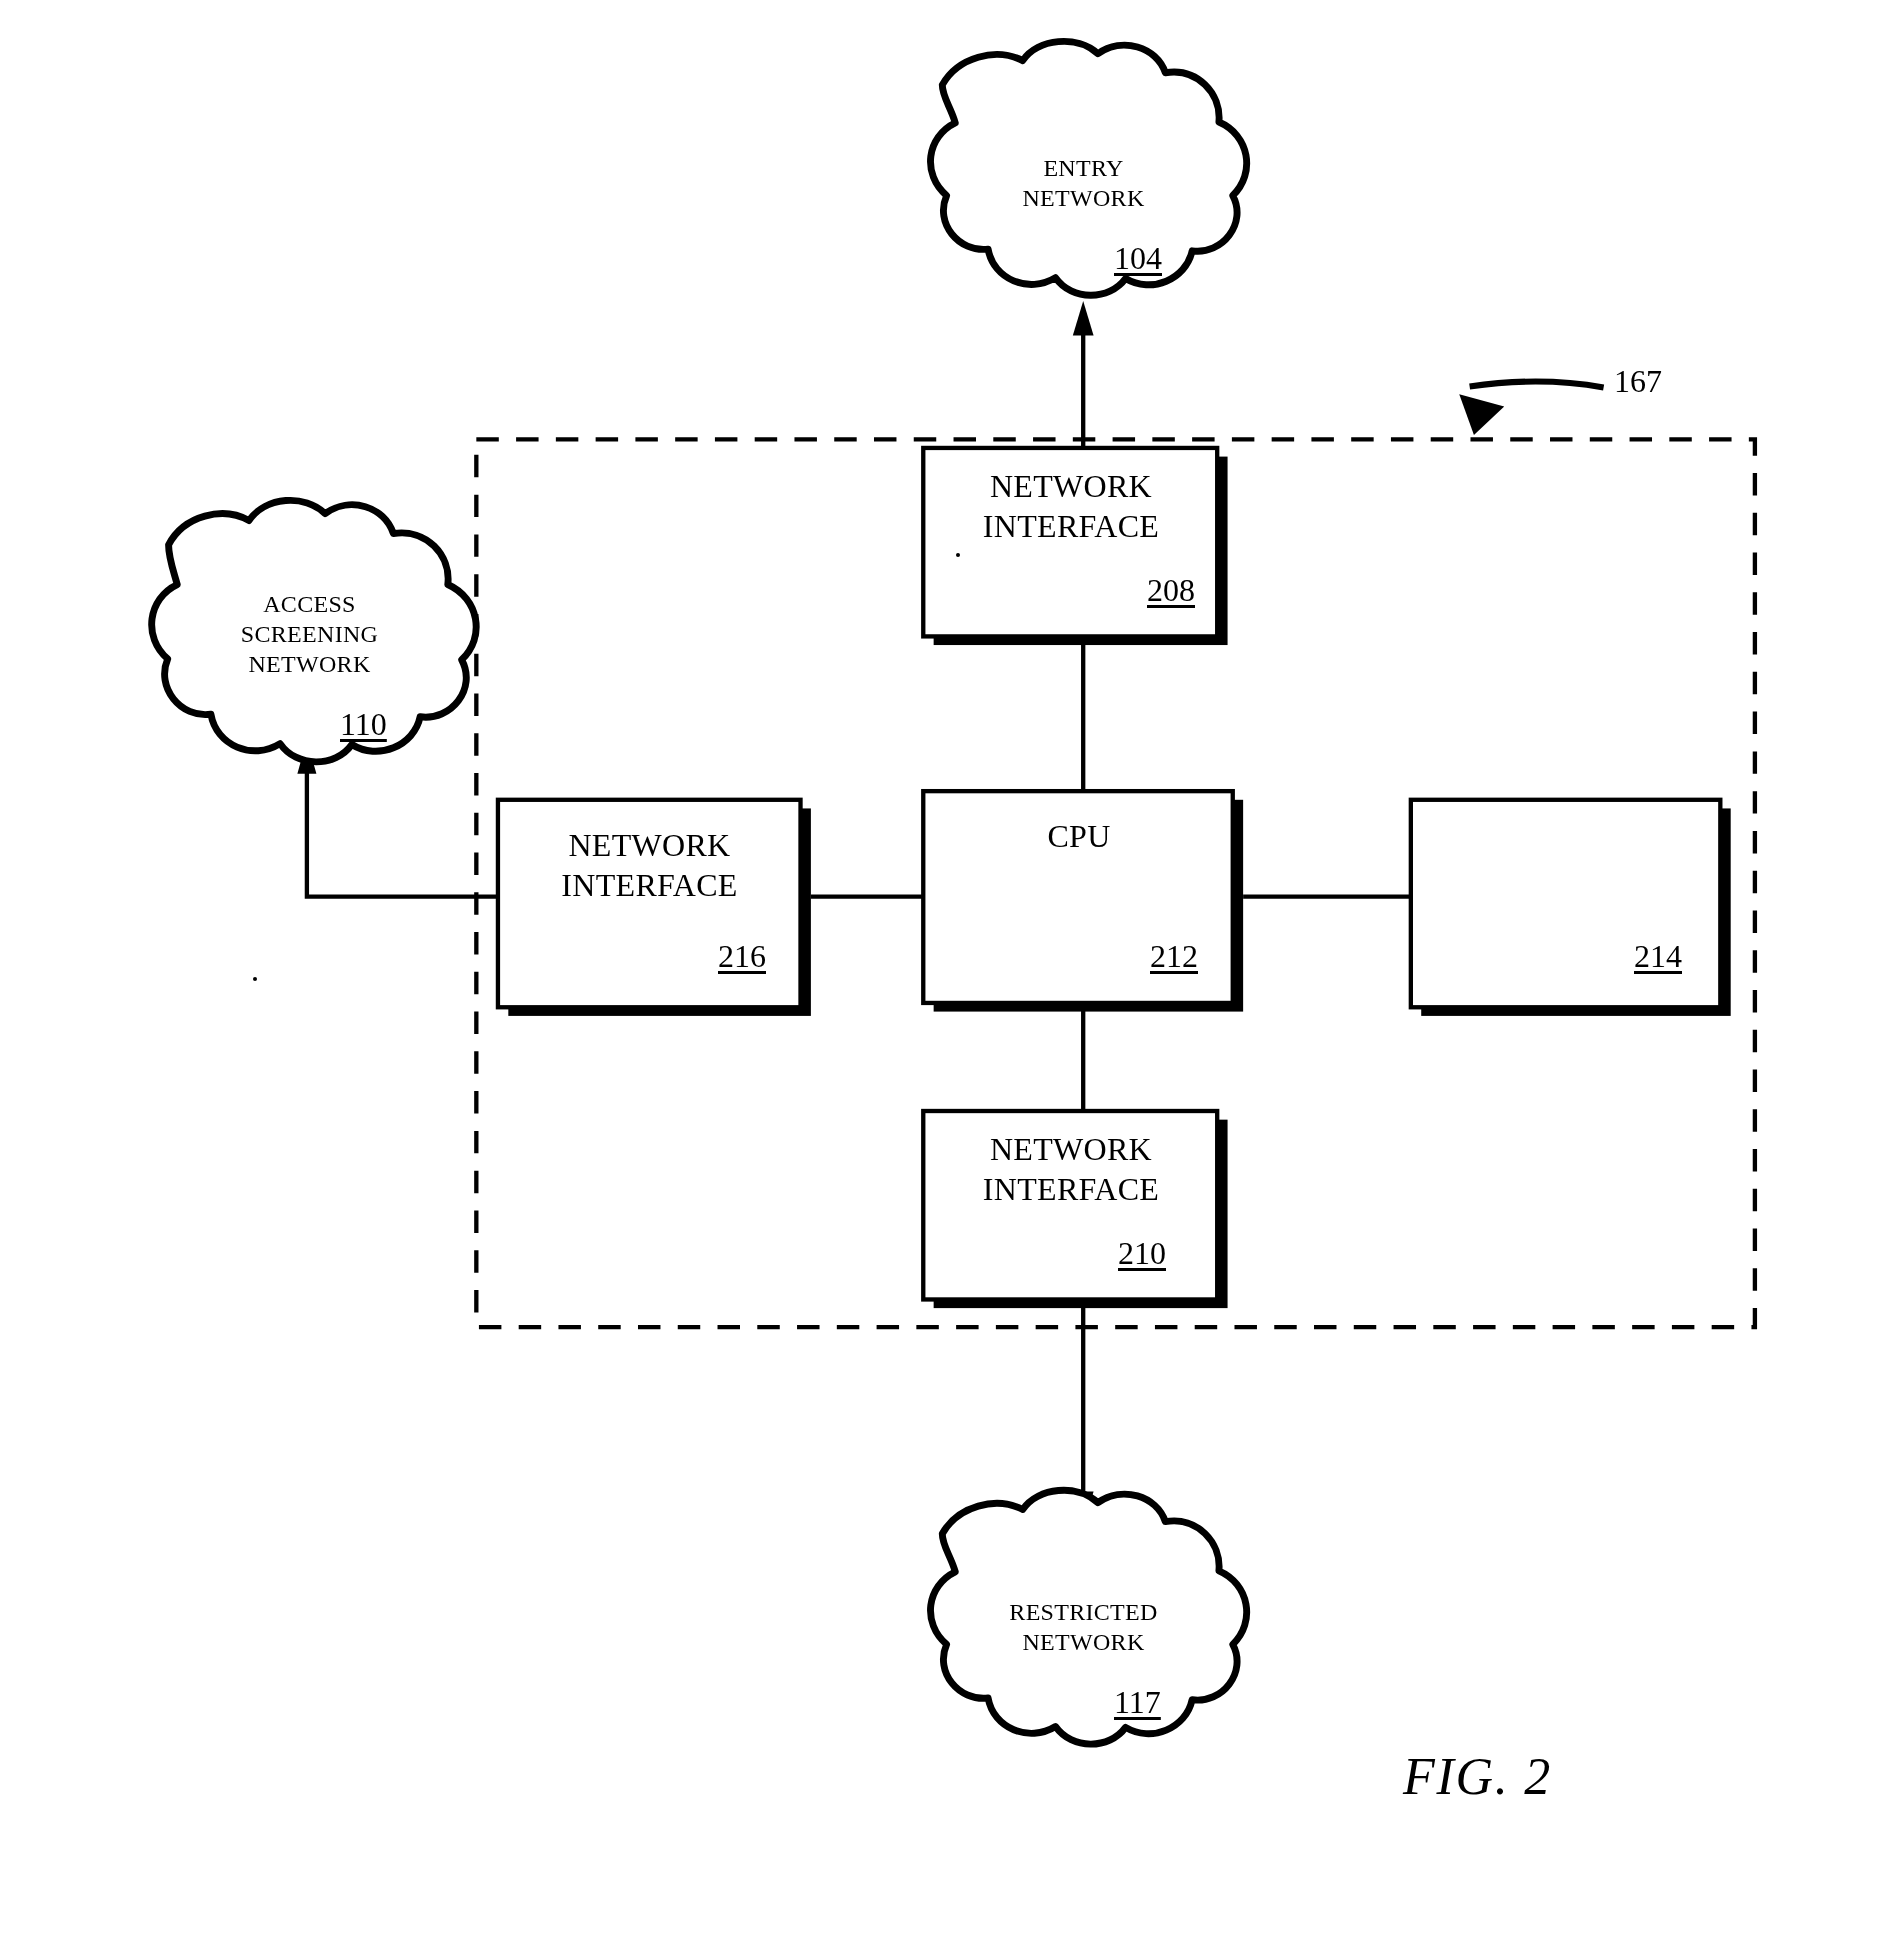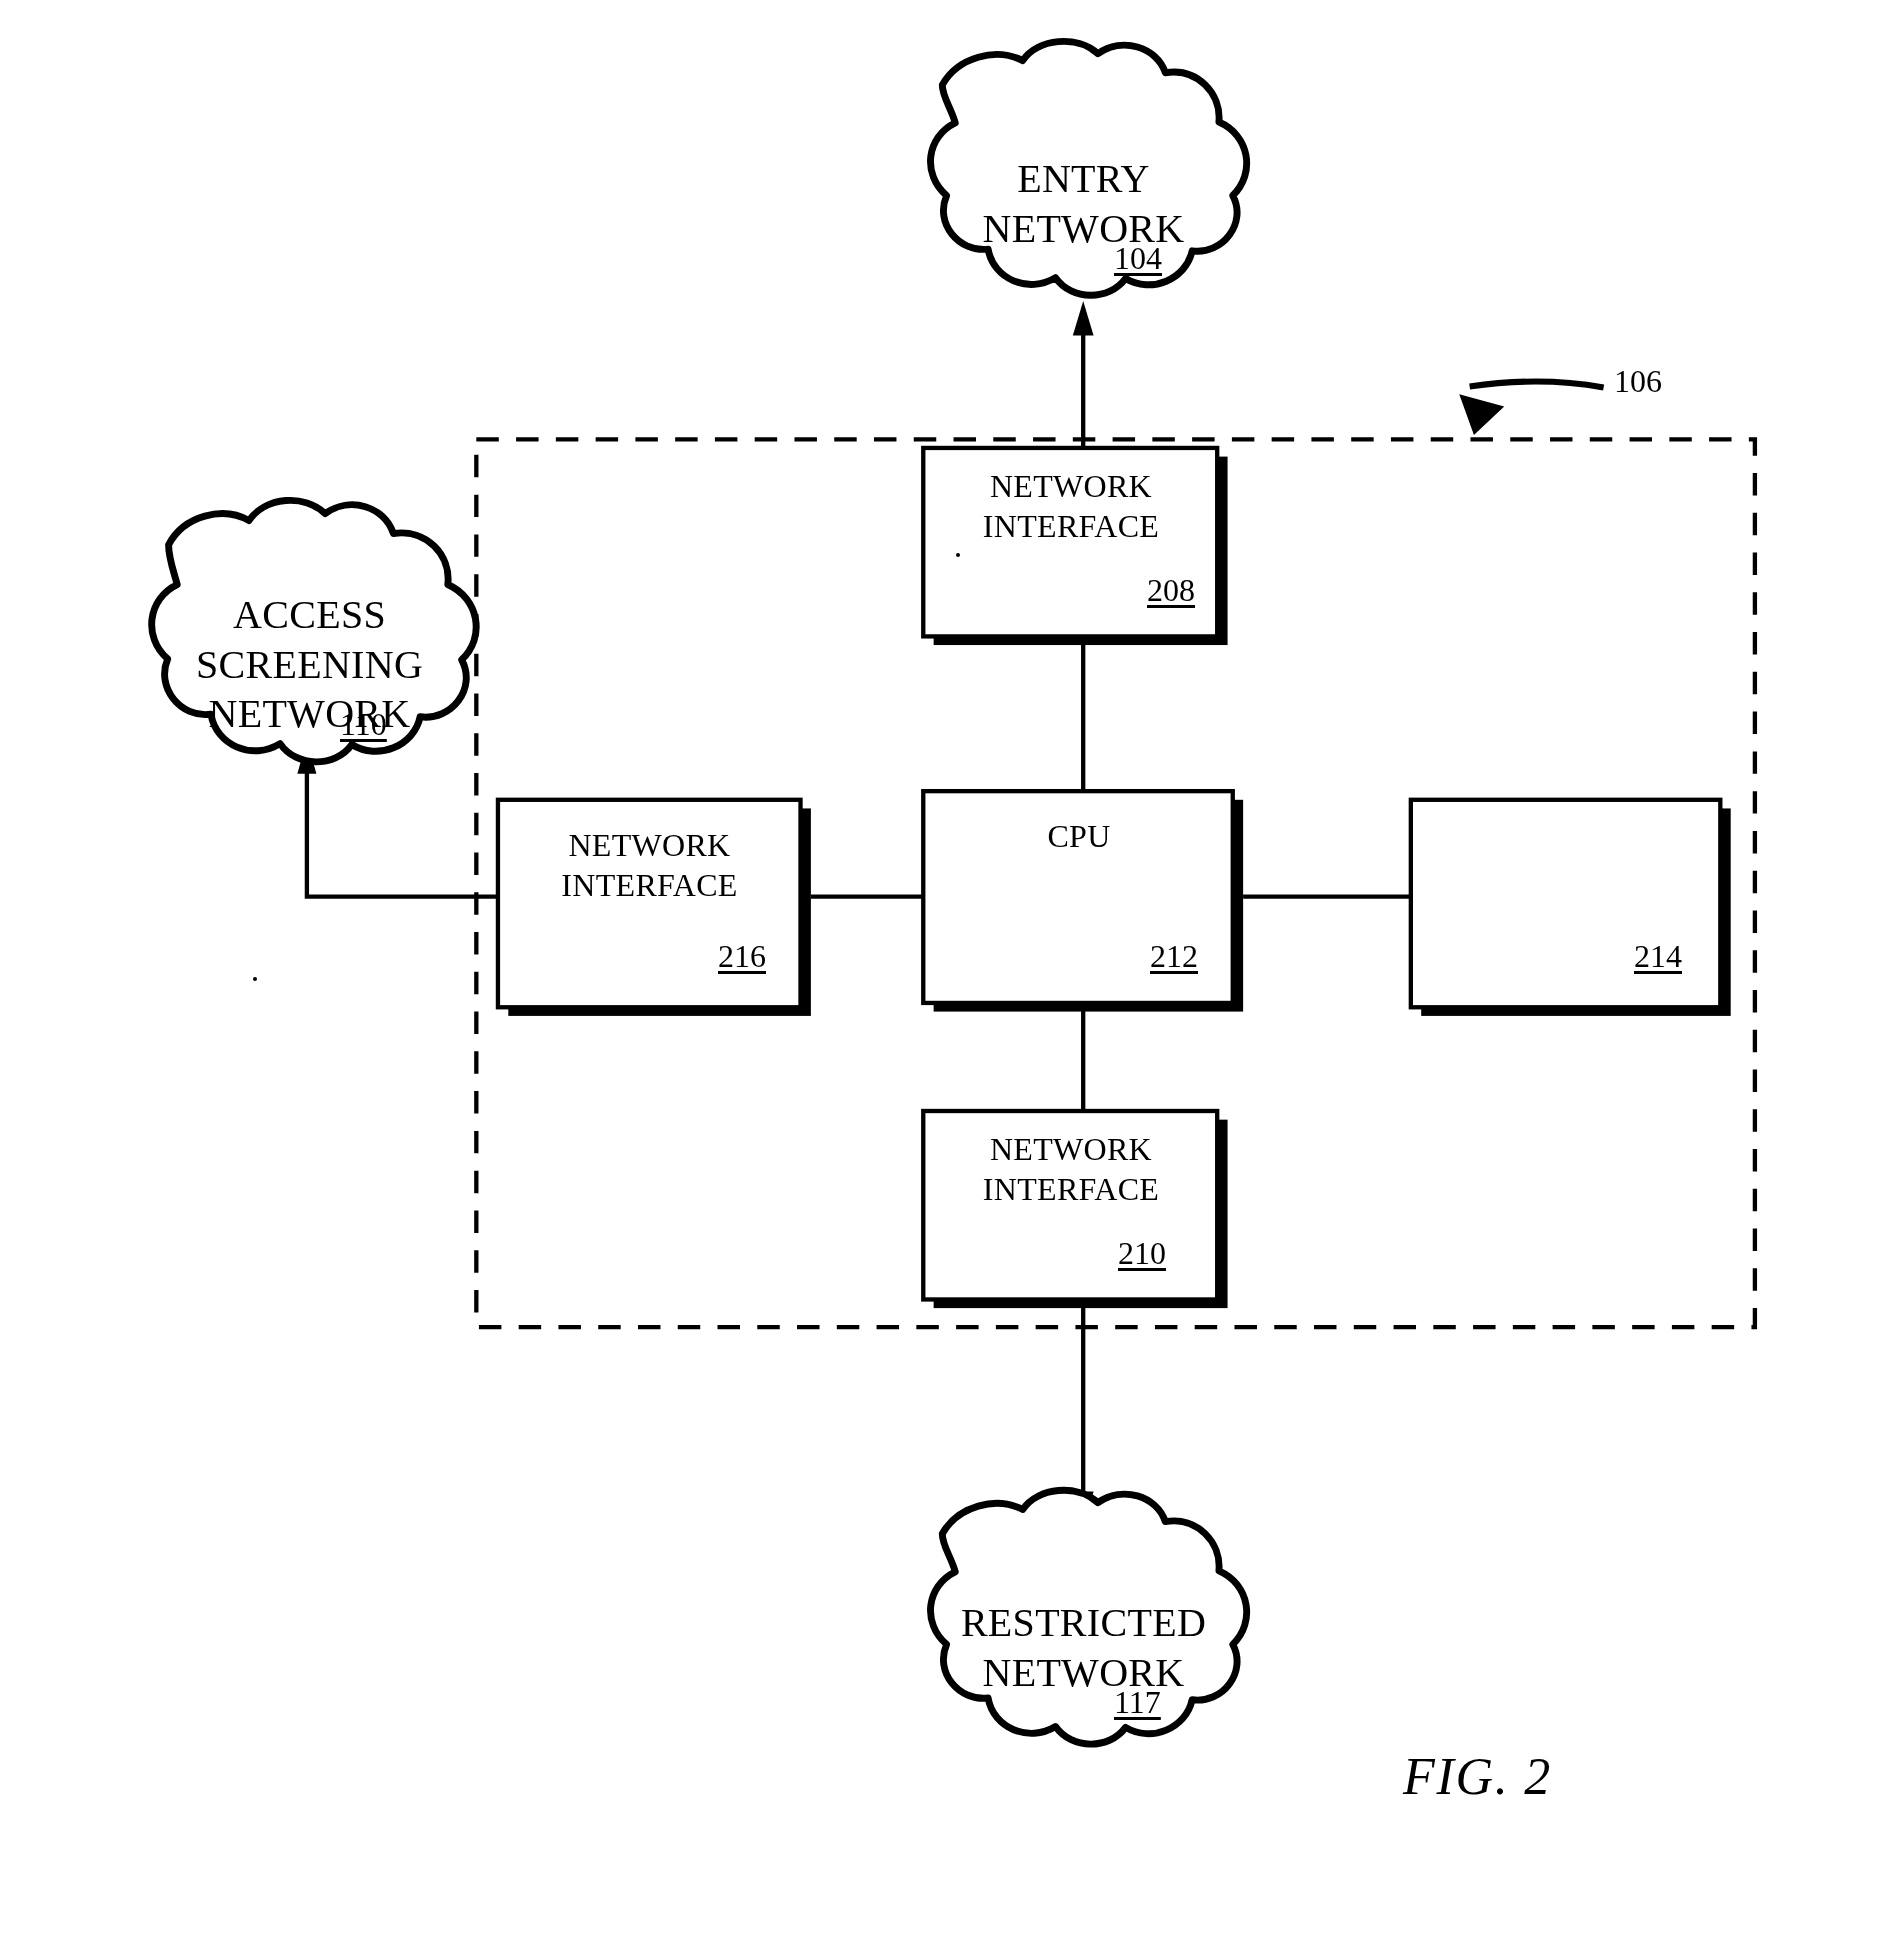--- a/index.html
+++ b/index.html
@@ -25,21 +25,21 @@
   .lbl {
     position: absolute;
     color: #000000;
     font-family: "Liberation Serif", "DejaVu Serif", serif;
     text-align: center;
     line-height: 1.24;
     white-space: pre-line;
     letter-spacing: 0.3px;
   }
   .node-title {
-    font-size: 40px;
+    font-size: 24px;
   }
   .box-title {
     font-size: 32px;
   }
   .ref-num {
     position: absolute;
     font-size: 32px;
     color: #000000;
     text-decoration: underline;
     text-underline-offset: 4.3px;
@@ -180,20 +180,20 @@
 
   <div class="lbl box-title" style="left:924px; top:817px; width:310px;">CPU</div>
   <div class="ref-num" style="left:1150px; top:938px;">212</div>
 
   <div class="ref-num" style="left:1634px; top:938px;">214</div>
 
   <div class="lbl box-title" style="left:924px; top:1130px; width:294px;">NETWORK
 INTERFACE</div>
   <div class="ref-num" style="left:1118px; top:1235px;">210</div>
 
-  <div class="tag-106" style="left:1614px; top:363px;">106</div>
+  <div class="tag-106" style="left:1614px; top:363px;">167</div>
 
   <div class="fig-caption" style="left:1403px; top:1747px;">FIG. 2</div>
 
   <span class="speck" style="left:253px; top:977px;"></span>
 
 </div>
 
 
 </body></html>

